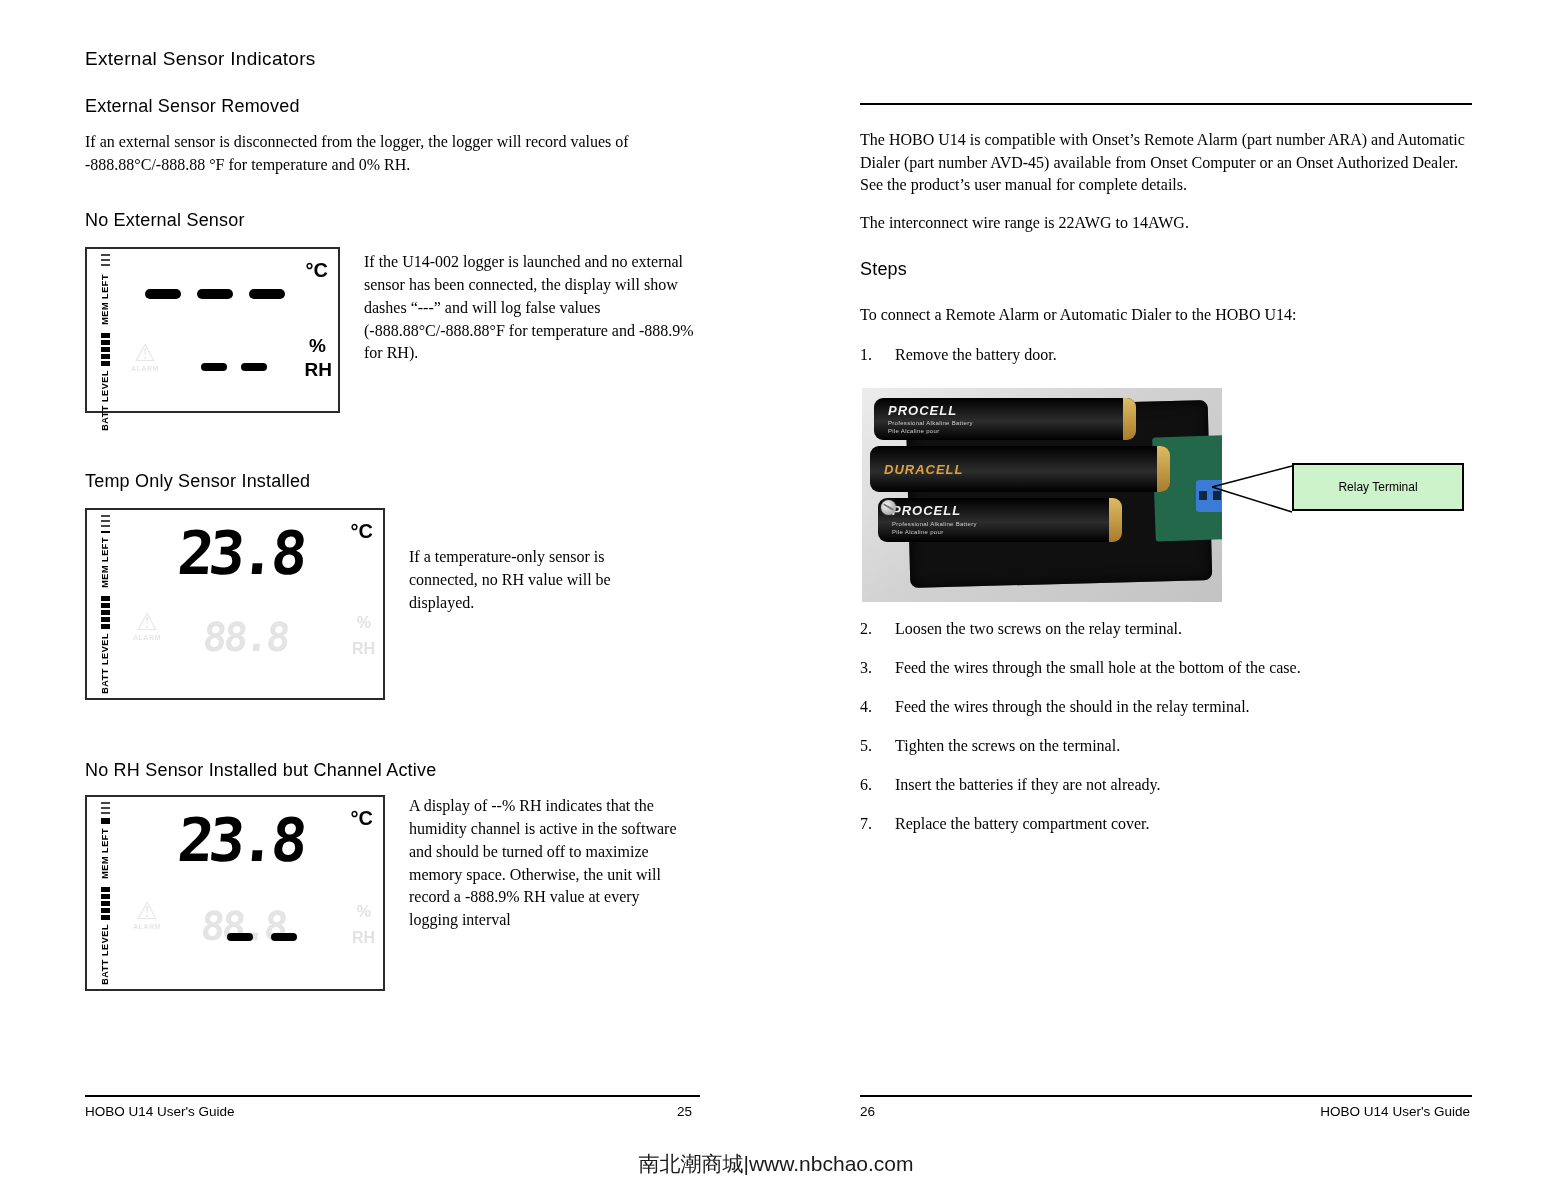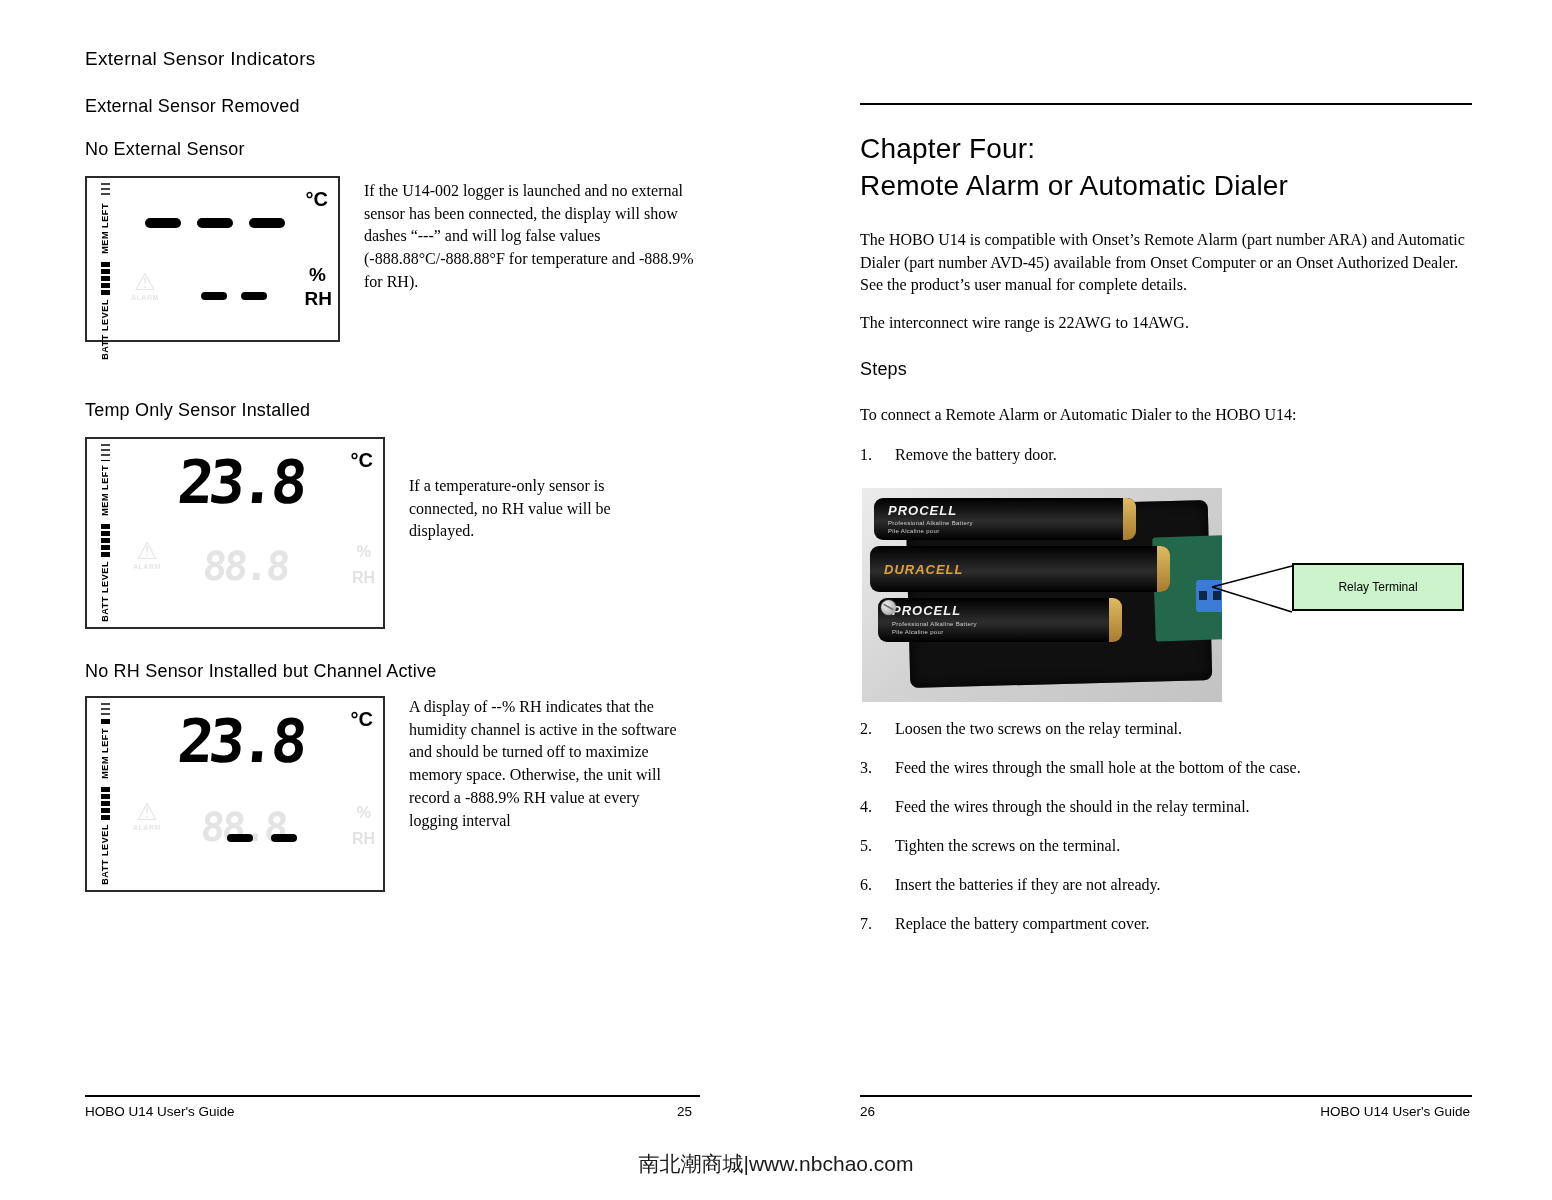--- a/index.html
+++ b/index.html
@@ -9,21 +9,21 @@
   
   .page-left{position:absolute;left:85px;top:0;width:615px;padding-top:48px}
   .page-right{position:absolute;left:860px;top:0;width:612px}
   h1.doc-title{font-family:"Liberation Sans",sans-serif;font-size:19px;font-weight:400;letter-spacing:.3px}
   h2.sub{font-family:"Liberation Sans",sans-serif;font-size:18px;font-weight:400;letter-spacing:.2px}
   p.body{font-size:16px;line-height:1.42}
   .chapter-title{font-family:"Liberation Sans",sans-serif;font-size:28px;font-weight:400;line-height:1.32;letter-spacing:.2px}
 
   .page-left h2.sub{margin-top:26px}
   .page-left h2.gap-lg{margin-top:58px}
-  .page-left h2.gap-xl{margin-top:32px}
+  .page-left h2.gap-xl{margin-top:60px}
   .page-left p.body{margin-top:14px}
 
   .lcd-row{display:flex;margin-top:16px}
   .lcd-row .side-text{margin-left:24px}
 
   
   .lcd{border:2px solid #2a2a2a;background:#fff;display:flex}
   .lcd1{width:255px;height:166px}
   .lcd2{width:300px;height:192px}
   .lcd3{width:300px;height:196px}
@@ -90,22 +90,23 @@
 </style>
 </head>
 <body>
 
 <div class="canvas">
 
   <div class="page-left">
     <h1 class="doc-title">External Sensor Indicators</h1>
 
     <h2 class="sub">External Sensor Removed</h2>
-
-    <h2 class="sub" style="margin-top:22px">No External Sensor</h2>
+    <p class="body" style="margin-top:14px;width:612px">If an external sensor is disconnected from the logger, the logger will record values of -888.88°C/-888.88 °F for temperature and 0% RH.</p>
+
+    <h2 class="sub" style="margin-top:34px">No External Sensor</h2>
 
     <div class="lcd-row">
 
       <div class="lcd lcd1">
         <div class="lcd-rail">
           <div class="mem-ticks">
               <i></i>
               <i></i>
               <i></i>
             </div>
@@ -210,24 +211,20 @@
           <span class="ghost-unit" style="right:12px;top:106px">%</span>
           <span class="ghost-unit" style="right:8px;top:132px">RH</span>
         </div>
       </div>
       <p class="body side-text" style="width:282px;margin-top:0">A display of --% RH indicates that the humidity channel is active in the software and should be turned off to maximize memory space. Otherwise, the unit will record a -888.9% RH value at every logging interval</p>
     </div>
   </div>
 
   <div class="page-right">
     <div class="top-rule"></div>
-    <div class="chapter-title">
-      <div>Chapter Four:</div>
-      <div>Remote Alarm or Automatic Dialer</div>
-    </div>
     <p class="body" style="width:608px">The HOBO U14 is compatible with Onset’s Remote Alarm (part number ARA) and Automatic Dialer (part number AVD-45) available from Onset Computer or an Onset Authorized Dealer. See the product’s user manual for complete details.</p>
     <p class="body" style="margin-top:15px">The interconnect wire range is 22AWG to 14AWG.</p>
 
     <h2 class="sub steps">Steps</h2>
     <p class="body">To connect a Remote Alarm or Automatic Dialer to the HOBO U14:</p>
 
     <div class="step">
       <span class="num">1.</span>
       <span>Remove the battery door.</span>
     </div>

